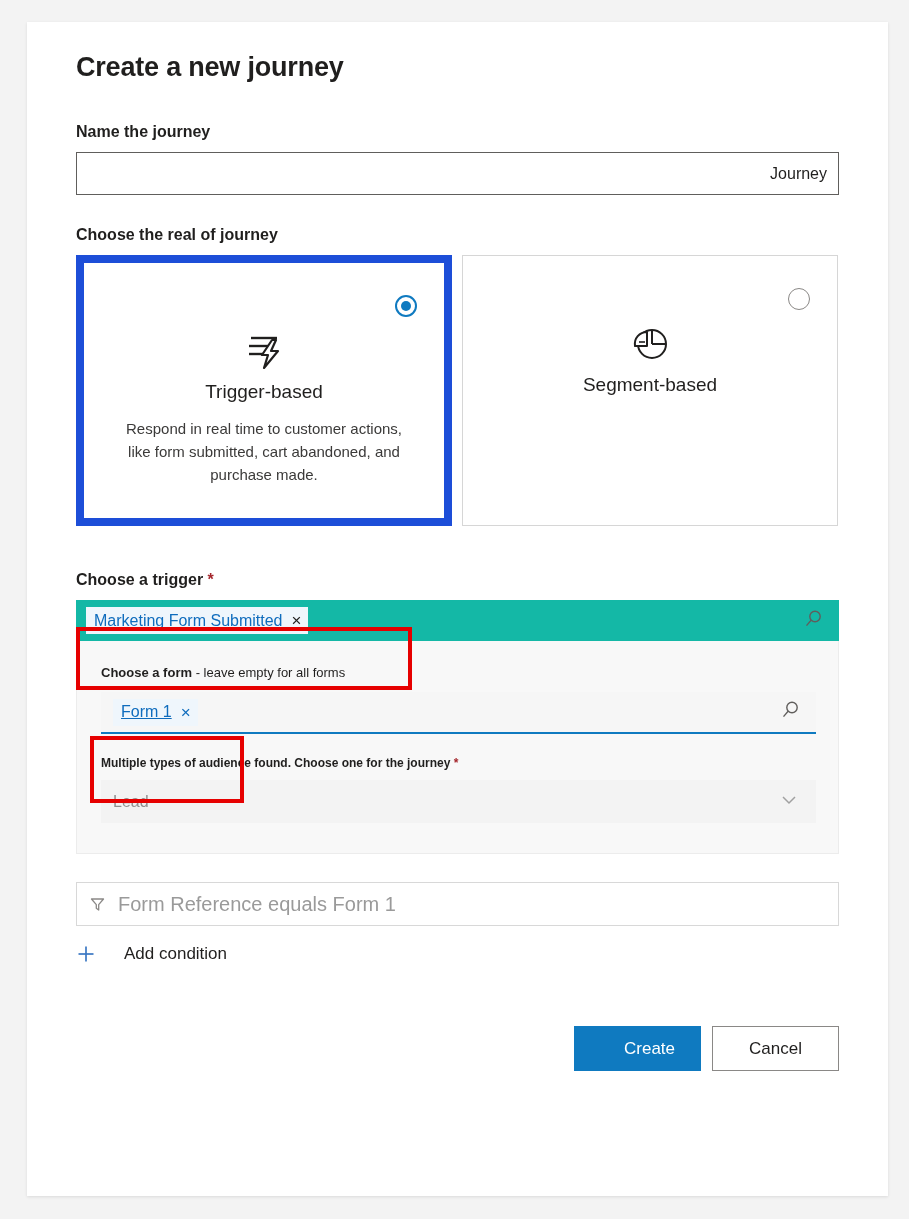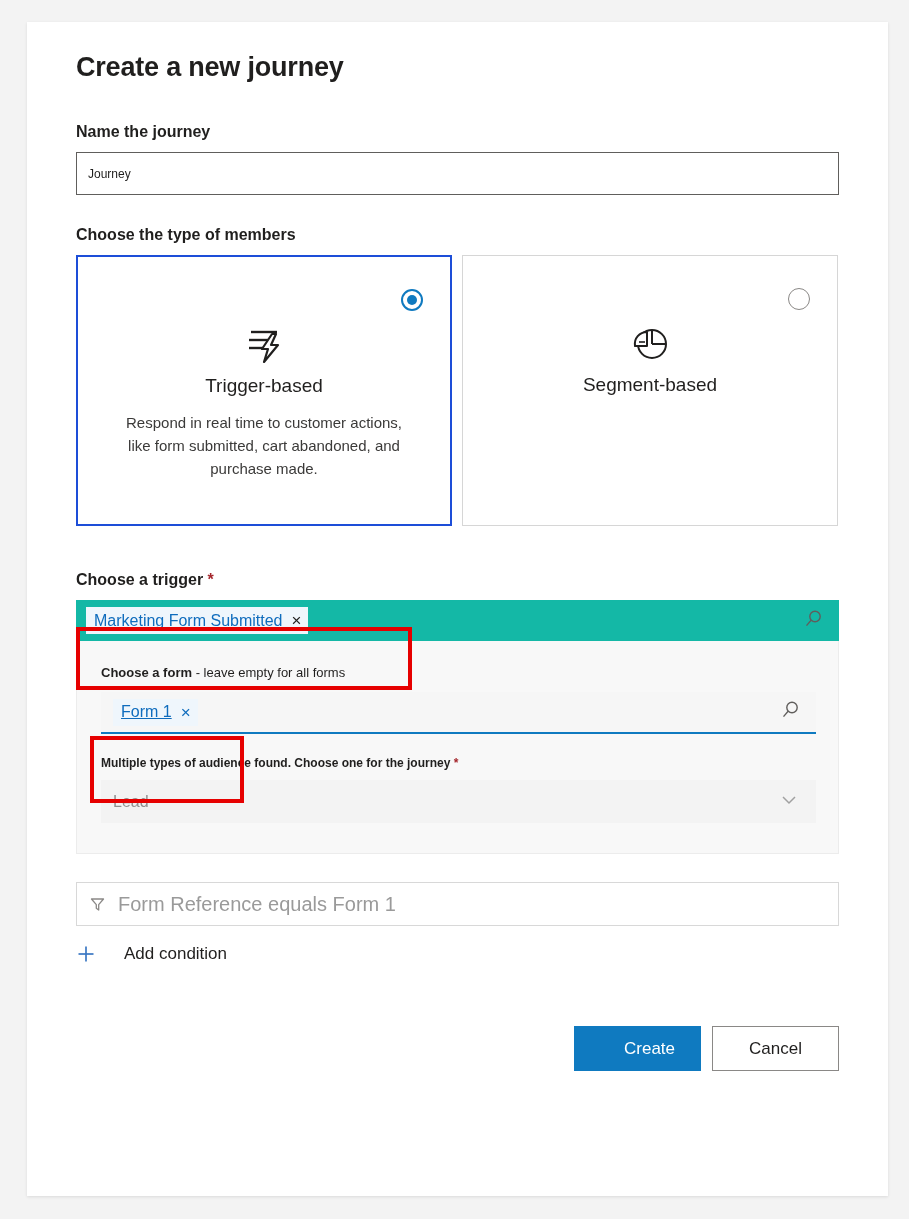--- a/index.html
+++ b/index.html
@@ -48,46 +48,47 @@
   .req {
     color: #a4262c;
     font-weight: bold;
   }
   .text-input {
     box-sizing: border-box;
     width: 763px;
     height: 43px;
     border: 1px solid #605e5c;
     background: #ffffff;
-    font-size: 12px;
+    font-size: 16px;
     color: #201f1e;
     padding: 0 11px;
     line-height: 41px;
     outline: none;
     font-family: "Liberation Sans", sans-serif;
+    text-align: right;
   }
   .section-gap { height: 30px; }
 
   
   .cards {
     display: flex;
     gap: 10px;
     margin-top: 10px;
   }
   .card {
     box-sizing: border-box;
     width: 376px;
     height: 271px;
     background: #ffffff;
     position: relative;
     text-align: center;
     border: 1px solid #d6d6d6;
   }
   .card.selected {
-    border: 2px solid #1d4ed8;
+    border: 8px solid #1d4ed8;
   }
   .radio {
     position: absolute;
     top: 32px;
     right: 27px;
     width: 22px;
     height: 22px;
     border-radius: 50%;
     box-sizing: border-box;
     border: 1.6px solid #8a8886;
@@ -299,21 +300,21 @@
 <div class="dialog">
   <div class="inner">
 
     <div class="dialog-title">Create a new journey</div>
 
     <div class="field-label">Name the journey</div>
     <input class="text-input" type="text" value="Journey" style="">
 
     <div class="section-gap"></div>
 
-    <div class="field-label">Choose the type of members</div>
+    <div class="field-label">Choose the real of journey</div>
 
     <div class="cards">
 
       <div class="card selected">
         <div class="radio on"></div>
         <div class="card-icon">
           <svg width="46" height="46" viewBox="0 0 46 46">
             <line x1="10" y1="11" x2="36" y2="11" stroke="#201f1e" stroke-width="2.4"></line>
             <line x1="8" y1="19" x2="31" y2="19" stroke="#201f1e" stroke-width="2.4"></line>
             <line x1="8" y1="27" x2="24" y2="27" stroke="#201f1e" stroke-width="2.4"></line>

